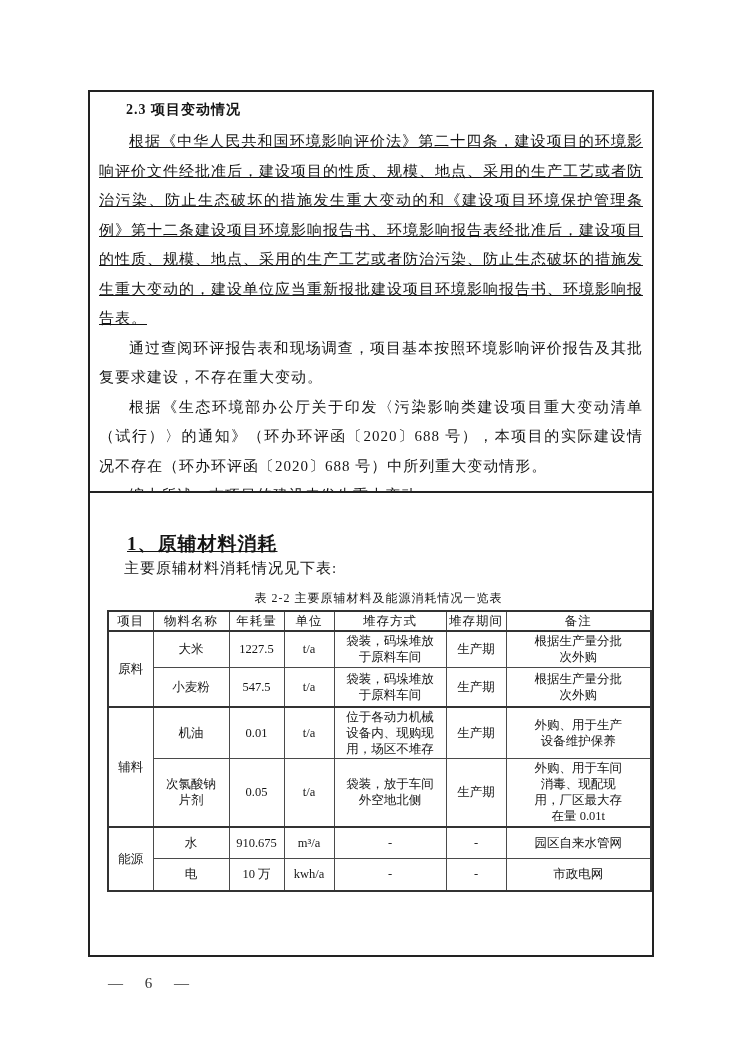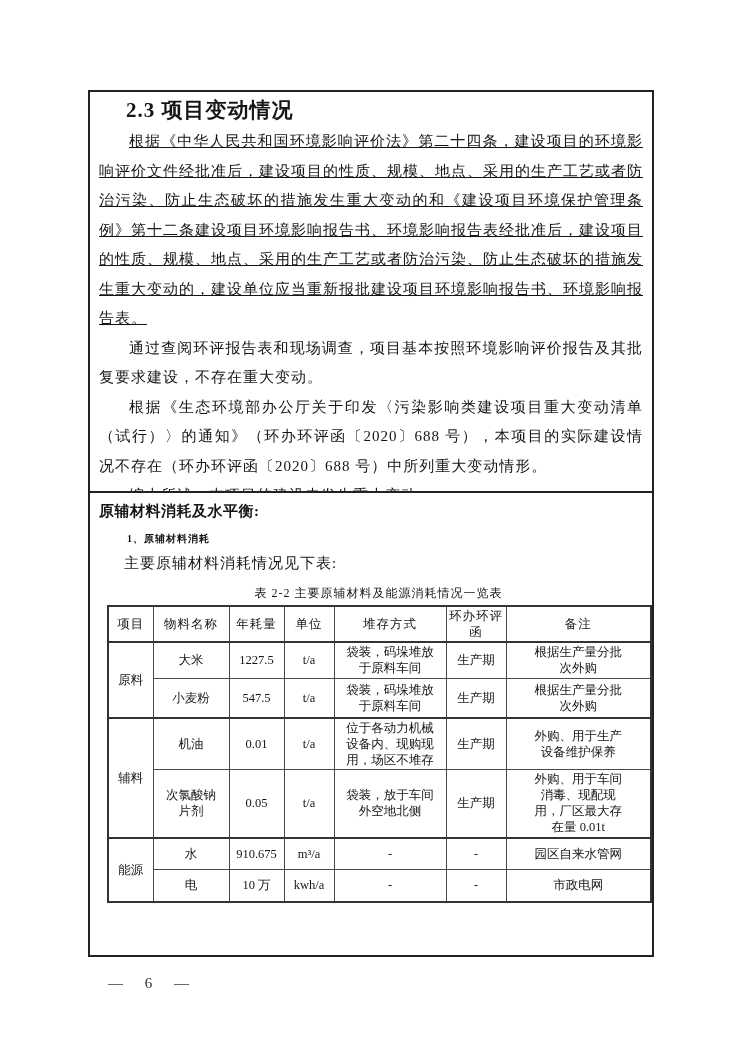--- a/index.html
+++ b/index.html
@@ -22,21 +22,21 @@
     border: 2px solid #222222;
   }
   .section-change {
     height: 401px;
     border-bottom: 2px solid #222222;
     padding: 5px 9px 0 9px;
     overflow: hidden;
   }
   .section-title {
     font-weight: bold;
-    font-size: 21px;
+    font-size: 14px;
     margin-left: 27px;
     letter-spacing: 1px;
     line-height: 26px;
   }
   .para {
     font-size: 15px;
     line-height: 29.5px;
     text-align: justify;
     text-justify: inter-character;
     text-indent: 2em;
@@ -49,25 +49,26 @@
     overflow: hidden;
   }
   .materials-header {
     font-weight: bold;
     font-size: 15px;
     letter-spacing: 0.5px;
     line-height: 24px;
   }
   .materials-subtitle {
     font-weight: bold;
-    font-size: 10px;
+    font-size: 19px;
     margin-left: 28px;
-    margin-top: 5px;
+    margin-top: 34px;
     letter-spacing: 1px;
     line-height: 22px;
+    text-decoration: underline;
   }
   .materials-intro {
     font-size: 15px;
     margin-left: 25px;
     margin-top: 2px;
     letter-spacing: 1px;
     line-height: 22px;
   }
   .table-caption {
     width: 543px;
@@ -115,21 +116,20 @@
 
     <div class="section-change">
       <div class="section-title">2.3 项目变动情况</div>
       <p class="para">根据《中华人民共和国环境影响评价法》第二十四条，建设项目的环境影响评价文件经批准后，建设项目的性质、规模、地点、采用的生产工艺或者防治污染、防止生态破坏的措施发生重大变动的和《建设项目环境保护管理条例》第十二条建设项目环境影响报告书、环境影响报告表经批准后，建设项目的性质、规模、地点、采用的生产工艺或者防治污染、防止生态破坏的措施发生重大变动的，建设单位应当重新报批建设项目环境影响报告书、环境影响报告表。</p>
       <p class="para">通过查阅环评报告表和现场调查，项目基本按照环境影响评价报告及其批复要求建设，不存在重大变动。</p>
       <p class="para">根据《生态环境部办公厅关于印发〈污染影响类建设项目重大变动清单（试行）〉的通知》（环办环评函〔2020〕688 号），本项目的实际建设情况不存在（环办环评函〔2020〕688 号）中所列重大变动情形。</p>
       <p class="para">综上所述，本项目的建设未发生重大变动。</p>
     </div>
 
     <div class="section-materials">
-      <div class="materials-header">原辅材料消耗及水平衡:</div>
       <div class="materials-subtitle">1、原辅材料消耗</div>
       <div class="materials-intro">主要原辅材料消耗情况见下表:</div>
       <div class="table-caption">表 2-2 主要原辅材料及能源消耗情况一览表</div>
 
       <table class="materials">
         <colgroup>
           <col style="width:45px">
             <col style="width:76px">
             <col style="width:55px">
             <col style="width:50px">
@@ -137,21 +137,21 @@
             <col style="width:60px">
             <col style="width:145px">
         </colgroup>
         <thead>
           <tr style="height:20px;">
             <th class="c-col">项目</th>
             <th class="c-col">物料名称</th>
             <th class="c-col">年耗量</th>
             <th class="c-col">单位</th>
             <th class="c-col">堆存方式</th>
-            <th class="c-col">环办环评函</th>
+            <th class="c-col">堆存期间</th>
             <th class="c-col">备注</th>
           </tr>
         </thead>
         <tbody>
           <tr style="height:36px;">
             <td rowspan="2">原料</td>
             <td>大米</td>
             <td>1227.5</td>
             <td>t/a</td>
             <td>袋装，码垛堆放

